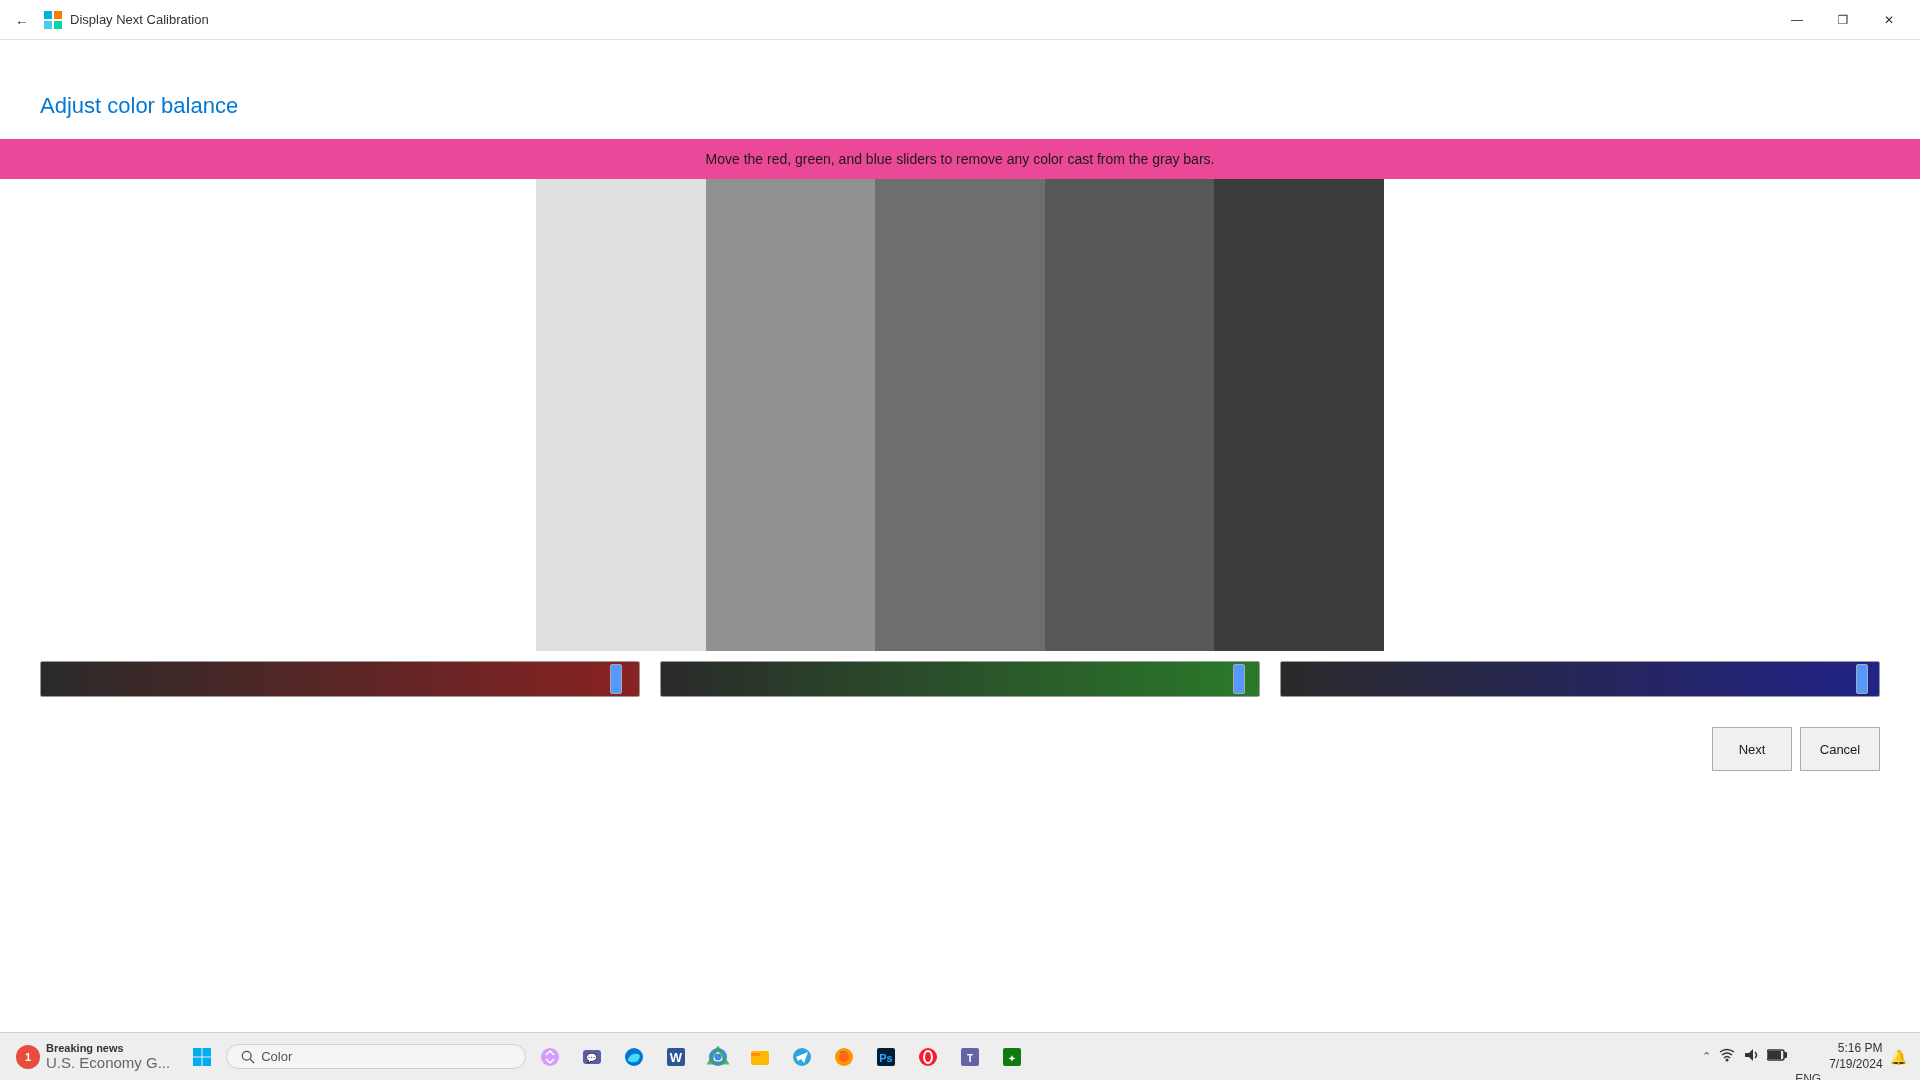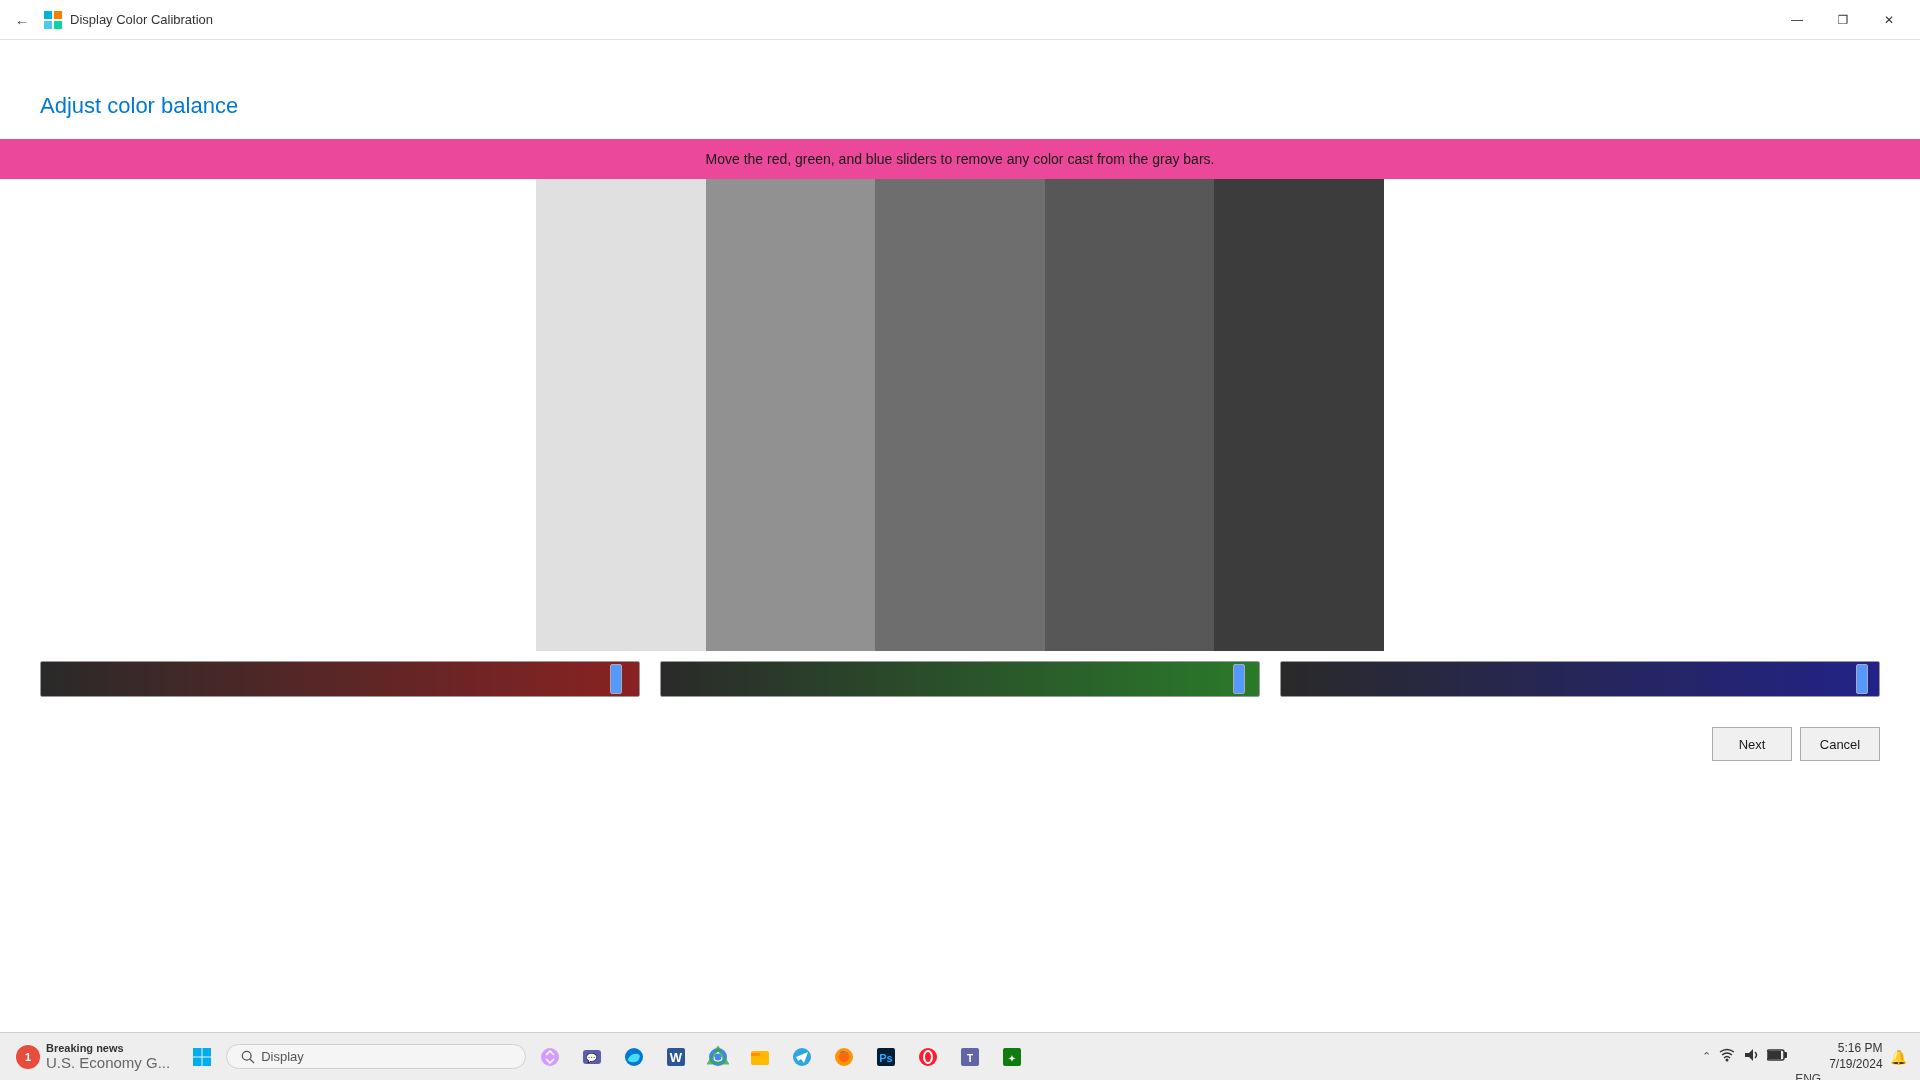--- a/index.html
+++ b/index.html
@@ -50,21 +50,21 @@
     input[type=range] {
       width: 100%; height: 36px; -webkit-appearance: none; appearance: none;
       background: transparent; outline: none; cursor: pointer;
     }
 
     
     .buttons-row {
       display: flex; justify-content: flex-end; gap: 8px; padding: 10px 0 20px 0;
     }
     .btn {
-      min-width: 80px; height: 34px; padding: 0 16px; border: 1px solid #adadad;
+      min-width: 80px; height: 44px; padding: 0 16px; border: 1px solid #adadad;
       background: #f0f0f0; cursor: pointer; font-size: 13px; color: #1a1a1a;
     }
     .btn-primary { background: #f0f0f0; }
 
     
     .taskbar {
       height: 48px; background: #eeeeee; display: flex; align-items: center;
       padding: 0 8px; gap: 4px; border-top: 1px solid #d0d0d0;
       position: relative;
     }
@@ -99,21 +99,21 @@
   <div class="titlebar">
     <div class="titlebar-left">
       <button class="back-btn">←</button>
 
       <svg class="titlebar-icon" viewBox="0 0 18 18" fill="none">
         <rect x="0" y="0" width="8" height="8" fill="#00b4d8"></rect>
         <rect x="10" y="0" width="8" height="8" fill="#f77f00"></rect>
         <rect x="0" y="10" width="8" height="8" fill="#4cc9f0"></rect>
         <rect x="10" y="10" width="8" height="8" fill="#06d6a0"></rect>
       </svg>
-      <span class="titlebar-title">Display Color Calibration</span>
+      <span class="titlebar-title">Display Next Calibration</span>
     </div>
     <div class="titlebar-controls">
       <button class="titlebar-btn">—</button>
       <button class="titlebar-btn">❐</button>
       <button class="titlebar-btn close">✕</button>
     </div>
   </div>
 
   <div class="content">
     <h1 class="page-heading">Adjust color balance</h1>
@@ -178,21 +178,21 @@
         <rect x="0" y="9.5" width="8.5" height="8.5" fill="#00adef"></rect>
         <rect x="9.5" y="9.5" width="8.5" height="8.5" fill="#00adef"></rect>
       </svg>
     </div>
 
     <div class="search-bar">
       <svg width="14" height="14" viewBox="0 0 16 16" fill="none">
         <circle cx="6.5" cy="6.5" r="5" stroke="#555" stroke-width="1.5"></circle>
         <line x1="10.5" y1="10.5" x2="15" y2="15" stroke="#555" stroke-width="1.5"></line>
       </svg>
-      <span class="search-bar-text">Display</span>
+      <span class="search-bar-text">Color</span>
     </div>
 
     <div class="taskbar-apps">
 
       <div class="taskbar-app">
         <svg width="22" height="22" viewBox="0 0 22 22">
           <circle cx="11" cy="11" r="9" fill="#cc88ff" opacity="0.8"></circle>
           <path d="M7 9 L11 5 L15 9" stroke="white" stroke-width="1.5" fill="none"></path>
           <path d="M7 13 L11 17 L15 13" stroke="white" stroke-width="1.5" fill="none"></path>
         </svg>

